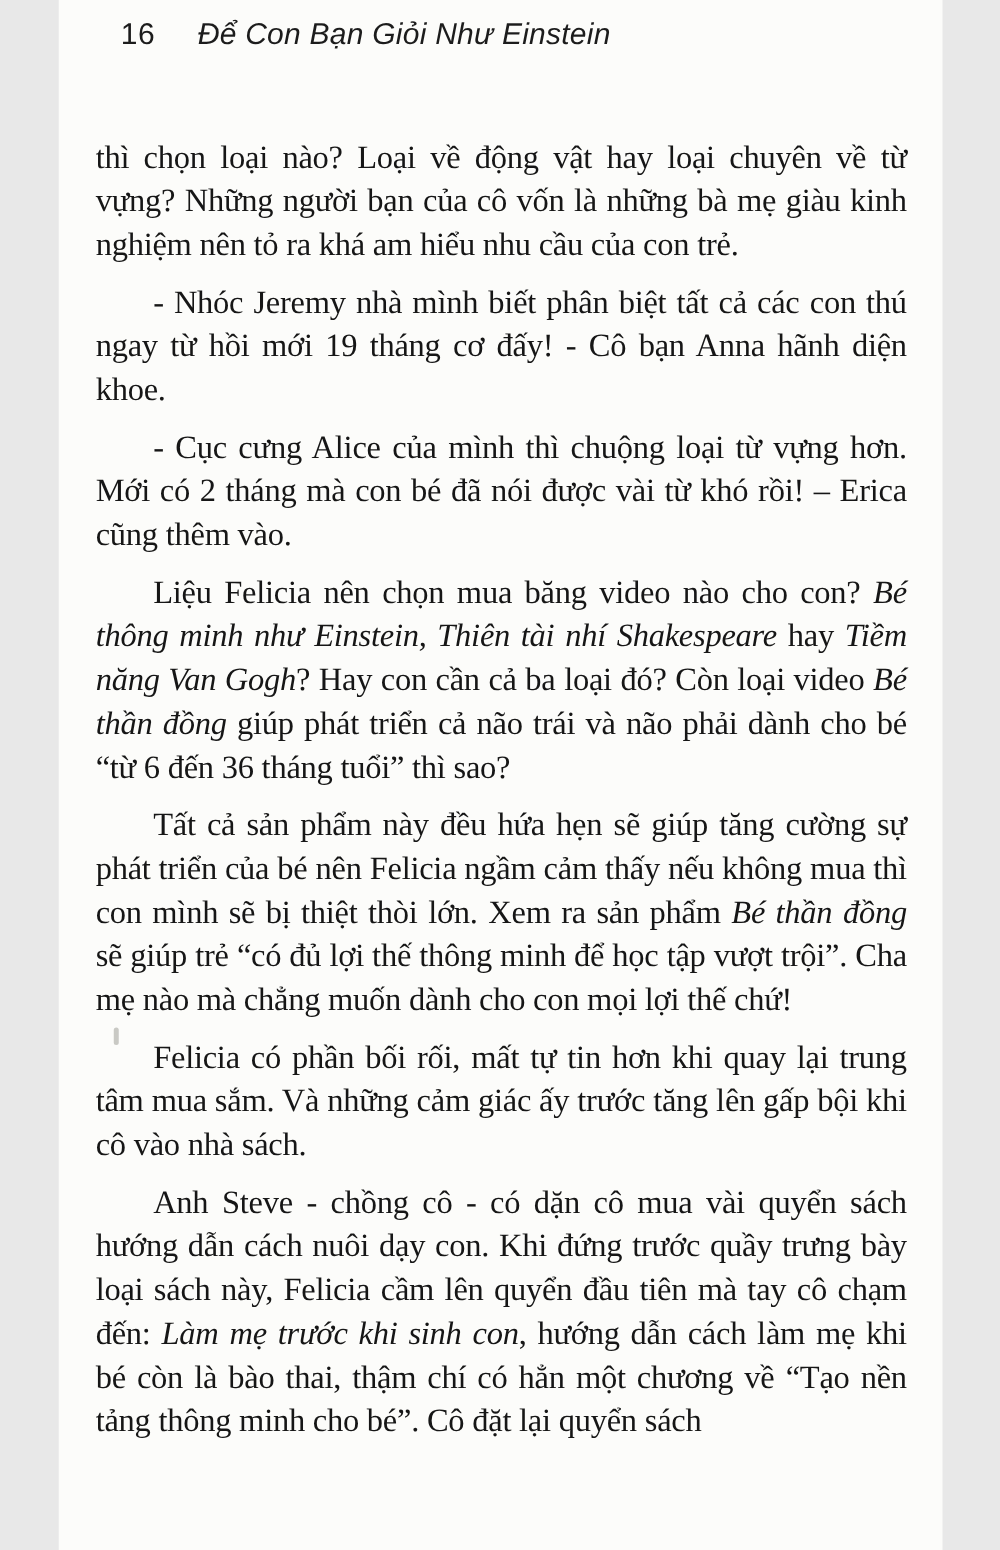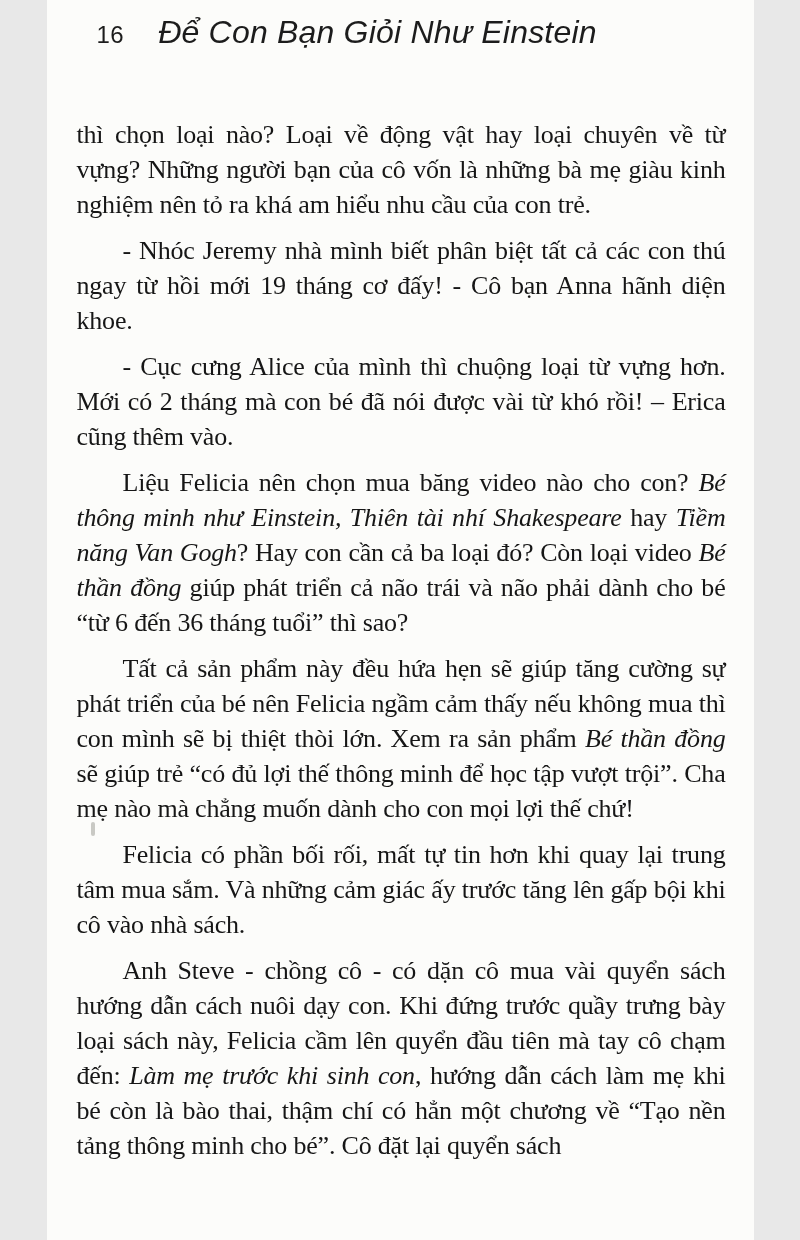--- a/index.html
+++ b/index.html
@@ -25,21 +25,21 @@
     font-family: "Liberation Sans", sans-serif;
     color: #1c1c1c;
   }
   .page-number {
     font-size: 24px;
     font-style: normal;
     letter-spacing: 0.5px;
   }
   .running-title {
     margin-left: 34px;
-    font-size: 32px;
+    font-size: 24px;
     font-style: italic;
     font-weight: 500;
     letter-spacing: 0.2px;
   }
   .page-body {
     padding: 66px 28px 0 30px;
     font-size: 26px;
     line-height: 35px;
     text-align: justify;
     letter-spacing: -0.2px;

